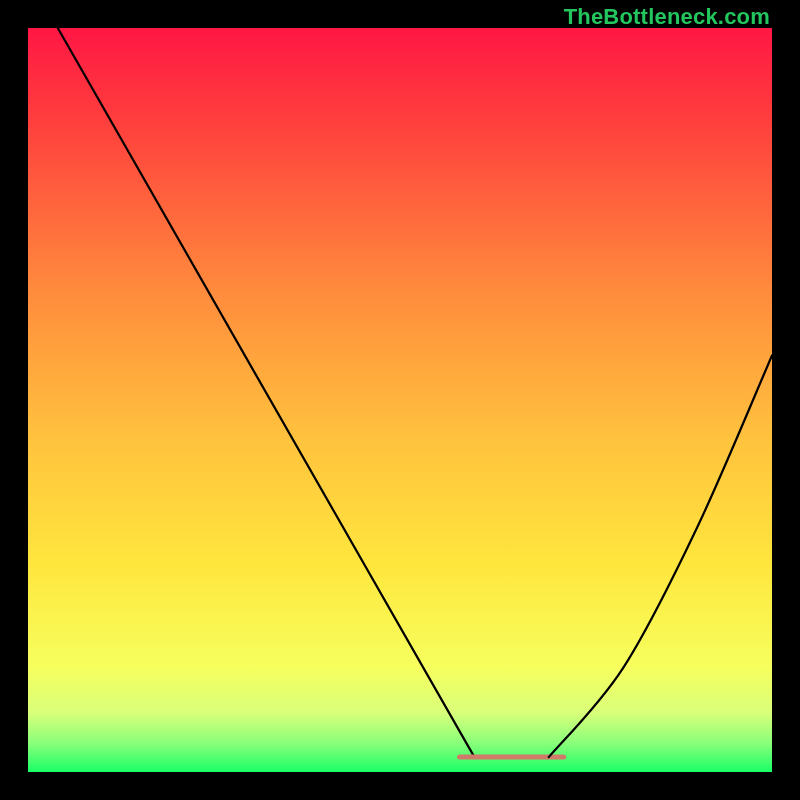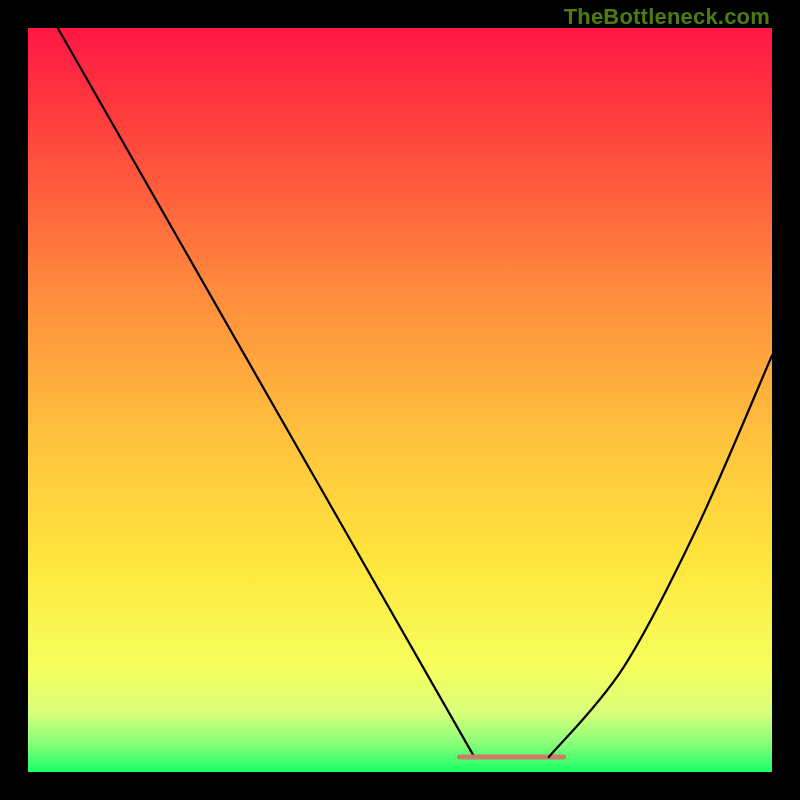--- a/index.html
+++ b/index.html
@@ -16,21 +16,21 @@
     left: 28px;
     top: 28px;
     width: 744px;
     height: 744px;
     overflow: hidden;
   }
   .watermark {
     position: absolute;
     top: 4px;
     right: 30px;
-    color: #4d7c0f;
+    color: #22c55e;
     font-size: 22px;
     font-weight: 600;
     letter-spacing: 0.2px;
   }
   svg { display: block; }
 </style>
 </head>
 <body>
 
 <div class="watermark">TheBottleneck.com</div>

